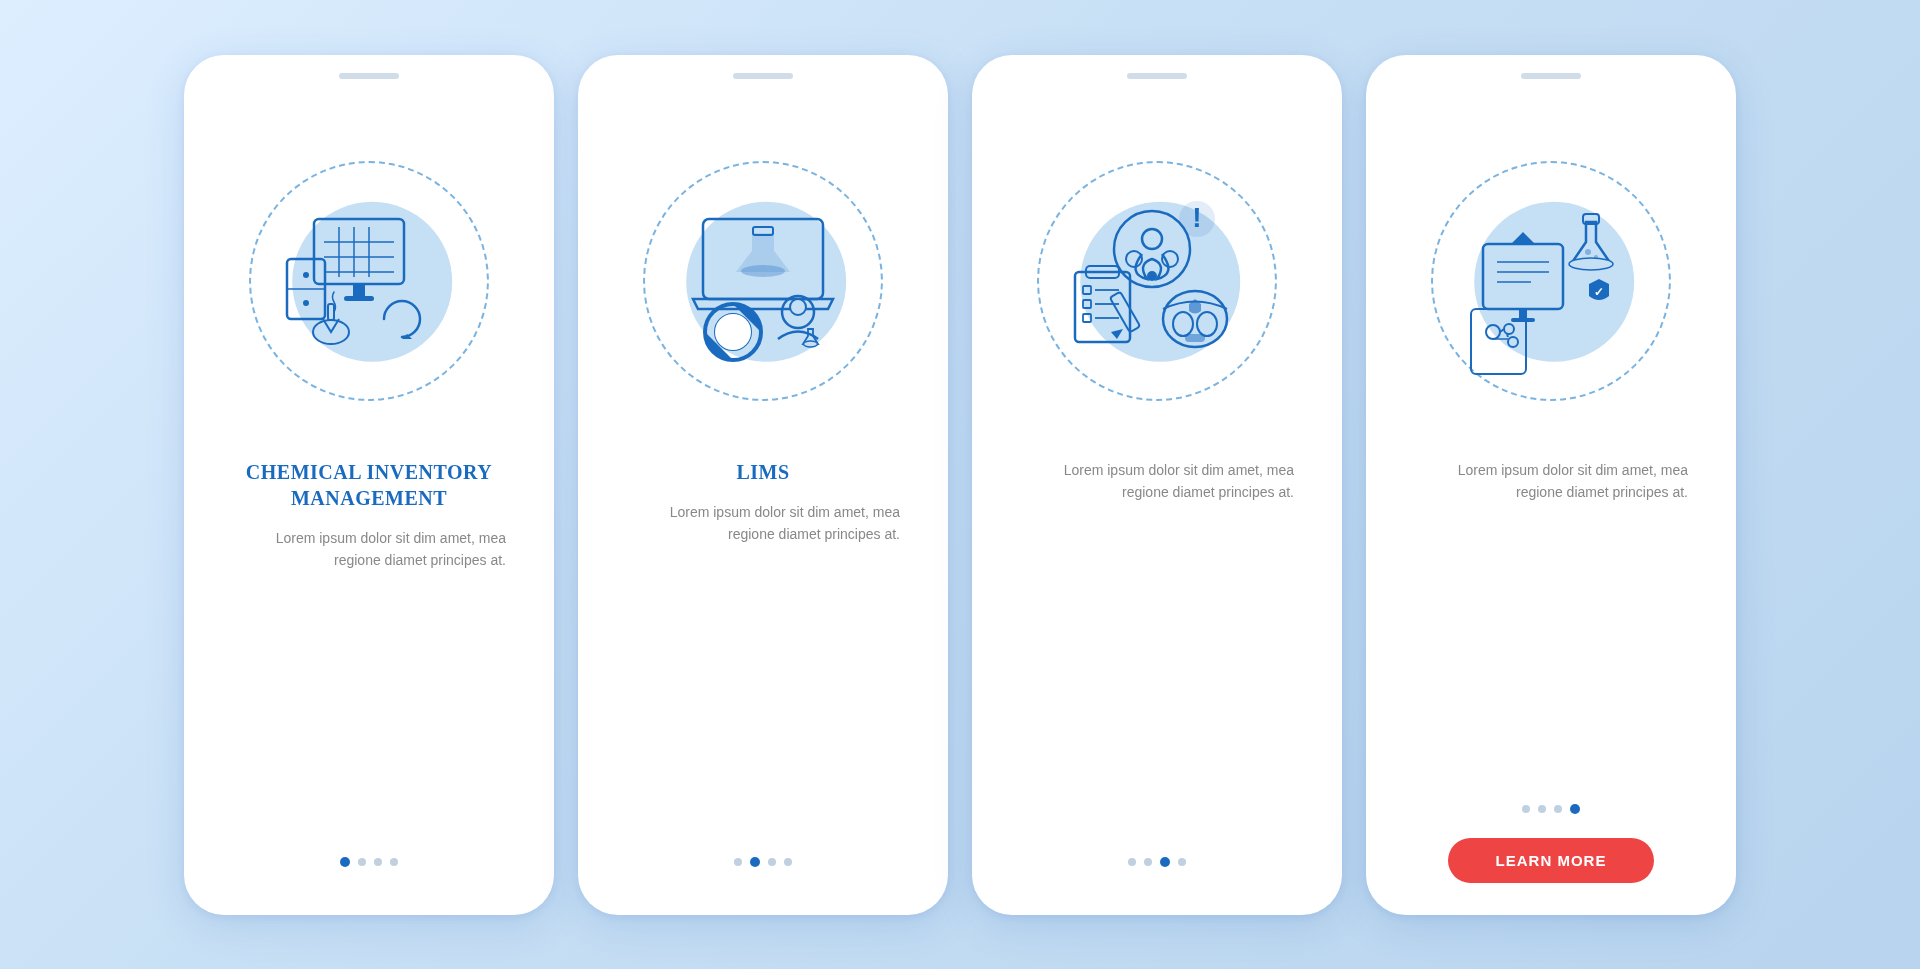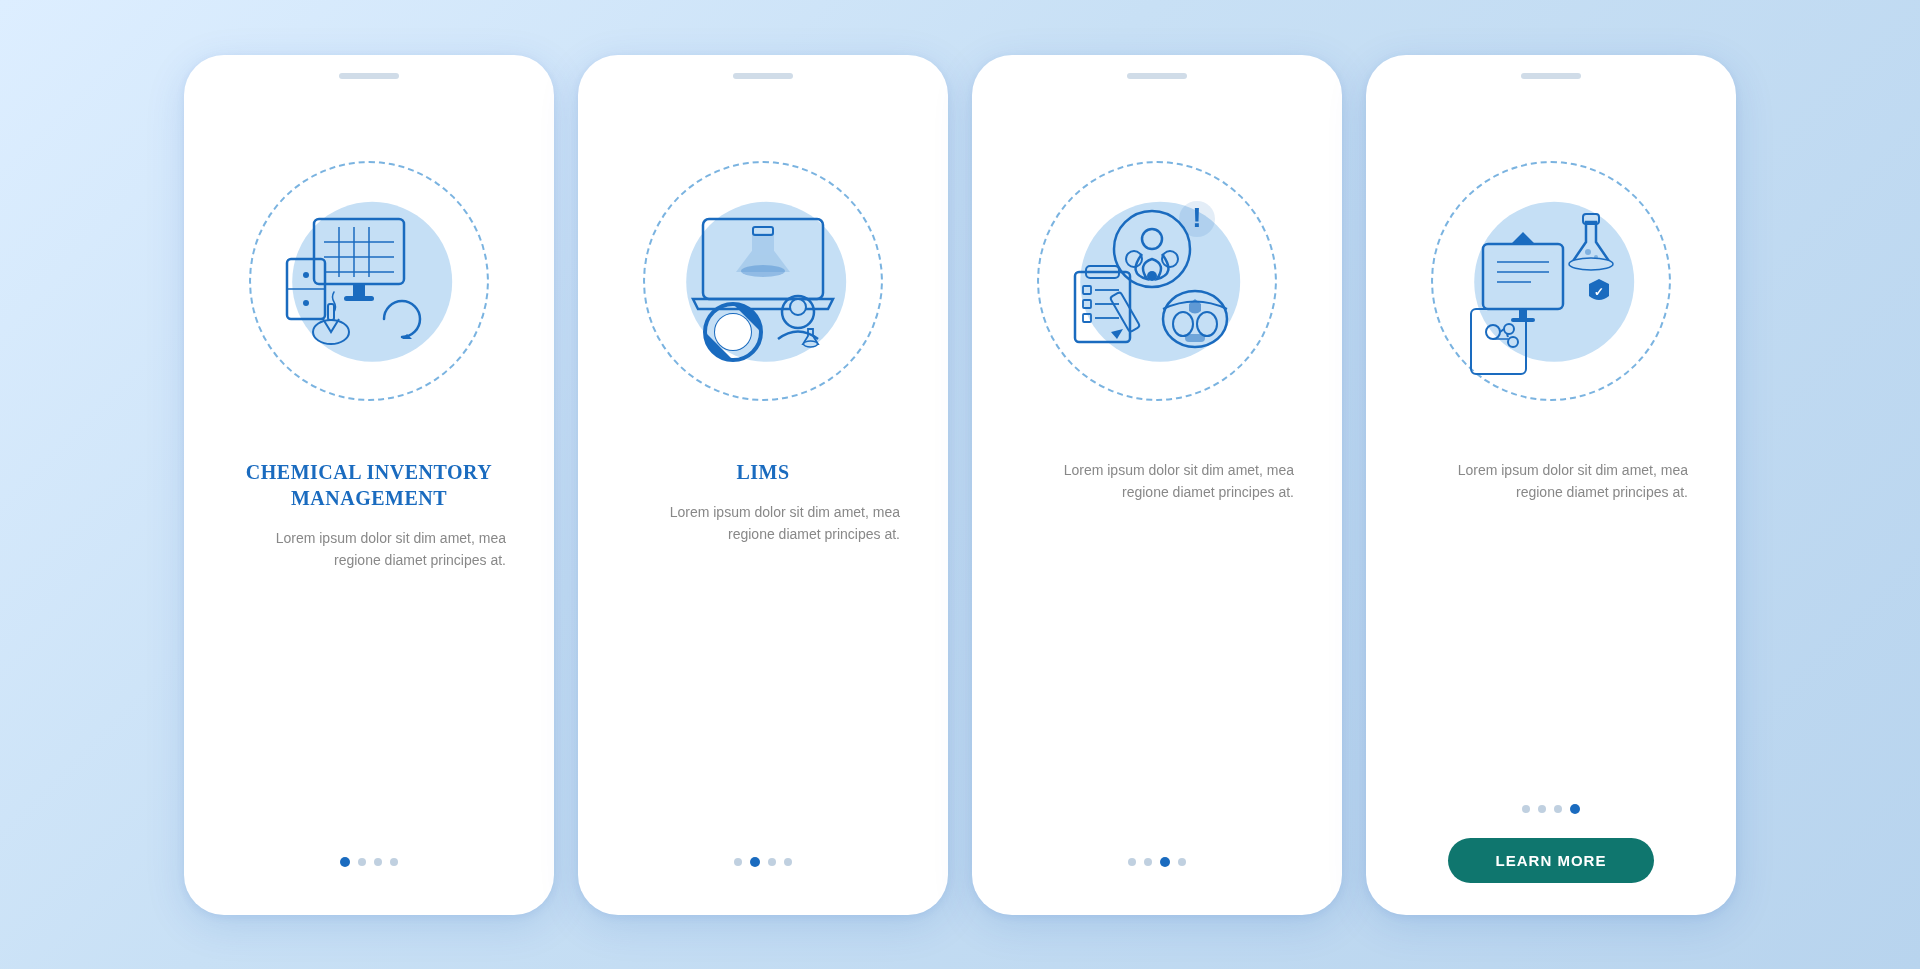--- a/index.html
+++ b/index.html
@@ -115,21 +115,21 @@
       border-radius: 50%;
       background: #c0d0e0;
     }
     .dot.active {
       background: #1a6bbf;
       width: 10px;
       height: 10px;
     }
     
     .learn-more-btn {
-      background: #0f766e;
+      background: #ef4444;
       color: #fff;
       border: none;
       border-radius: 28px;
       padding: 14px 48px;
       font-size: 15px;
       font-weight: 700;
       letter-spacing: 1px;
       text-transform: uppercase;
       cursor: pointer;
       margin-top: 8px;

